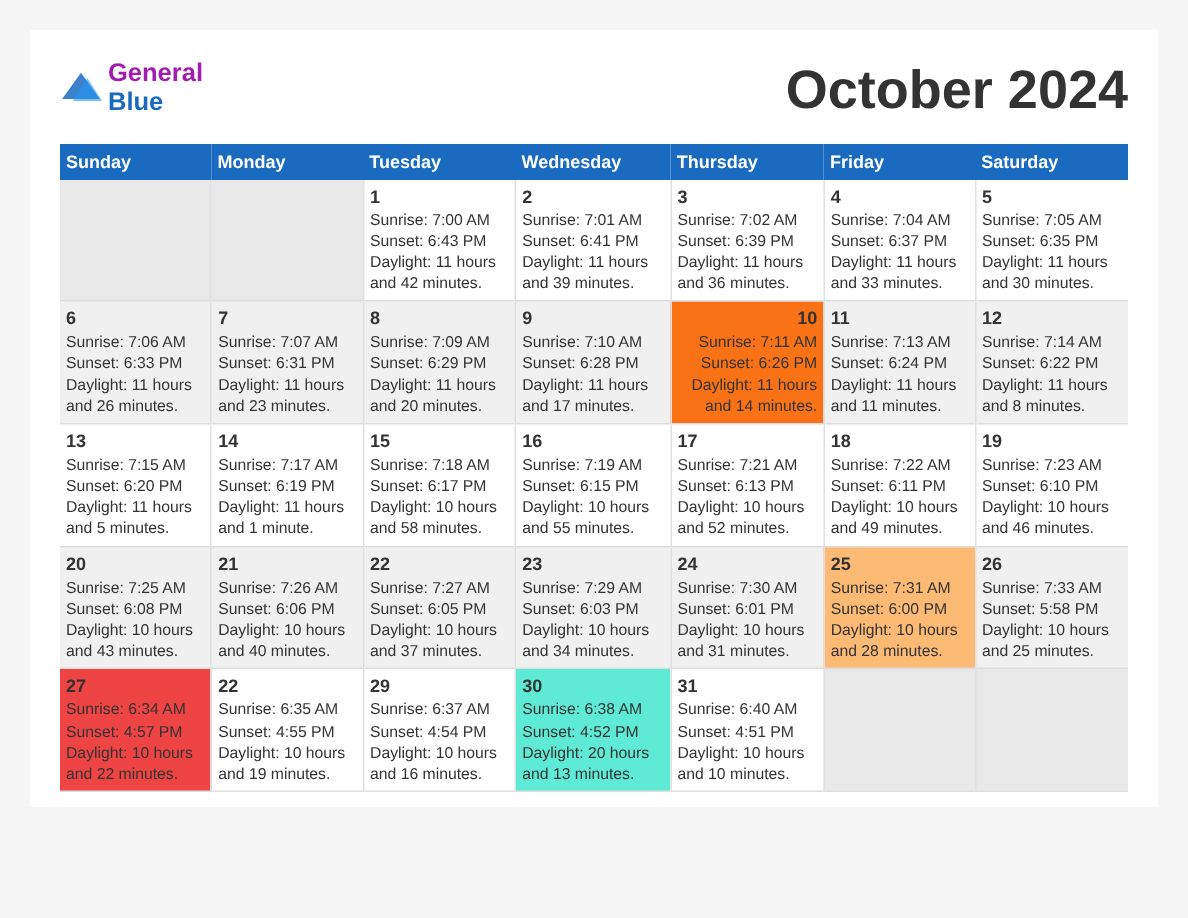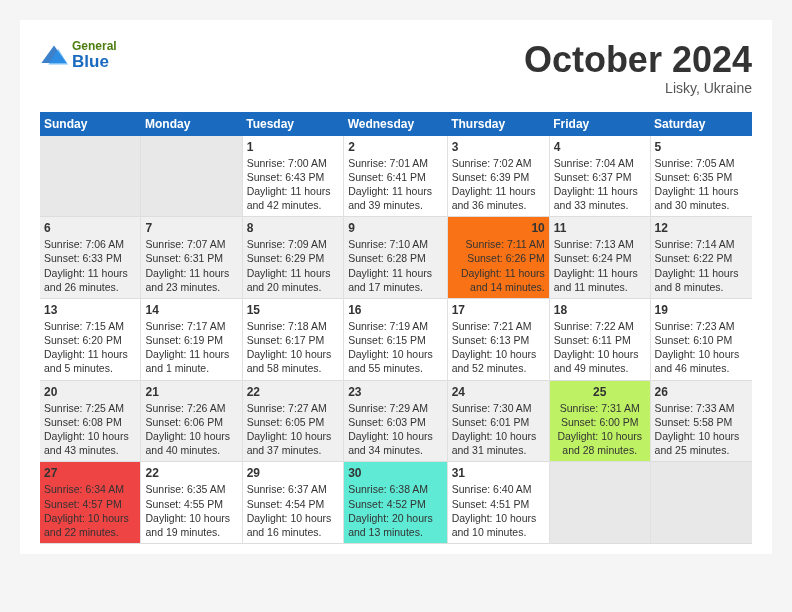--- a/index.html
+++ b/index.html
@@ -91,27 +91,26 @@
 
 <div class="page">
   <div class="header">
     <div class="logo">
       <svg class="logo-icon" viewBox="0 0 40 40" xmlns="http://www.w3.org/2000/svg">
         <rect width="40" height="40" fill="white"></rect>
         <polygon points="20,5 38,30 2,30" fill="#1a6bbf" opacity="0.85"></polygon>
         <polygon points="26,10 40,32 12,32" fill="#2196f3" opacity="0.6"></polygon>
       </svg>
       <div>
-        <div style="font-size:12px;font-weight:bold;color:#4d7c0f;line-height:1.1;">General</div>
+        <div style="font-size:17px;font-weight:bold;color:#a21caf;line-height:1.1;">General</div>
         <div style="font-size:17px;font-weight:bold;color:#1a6bbf;line-height:1.1;">Blue</div>
       </div>
     </div>
     <div class="title-block">
       <div class="month-title">October 2024</div>
-      <div class="location">Lisky, Ukraine</div>
     </div>
   </div>
 
   <table class="calendar-table">
     <thead>
       <tr>
       <th>Sunday</th>
           <th>Monday</th>
           <th>Tuesday</th>
           <th>Wednesday</th>
@@ -267,21 +266,21 @@
             <div class="cell-text">Sunrise: 7:29 AM</div>
             <div class="cell-text">Sunset: 6:03 PM</div>
             <div class="cell-text">Daylight: 10 hours and 34 minutes.</div>
           </td>
           <td class="cell" style="background: rgb(240, 240, 240);">
             <div class="day-number">24</div>
             <div class="cell-text">Sunrise: 7:30 AM</div>
             <div class="cell-text">Sunset: 6:01 PM</div>
             <div class="cell-text">Daylight: 10 hours and 31 minutes.</div>
           </td>
-          <td class="cell" style="background: #bef264; text-align: center;">
+          <td class="cell" style="background: #fdba74;">
             <div class="day-number">25</div>
             <div class="cell-text">Sunrise: 7:31 AM</div>
             <div class="cell-text">Sunset: 6:00 PM</div>
             <div class="cell-text">Daylight: 10 hours and 28 minutes.</div>
           </td>
           <td class="cell" style="background: rgb(240, 240, 240);">
             <div class="day-number">26</div>
             <div class="cell-text">Sunrise: 7:33 AM</div>
             <div class="cell-text">Sunset: 5:58 PM</div>
             <div class="cell-text">Daylight: 10 hours and 25 minutes.</div>

